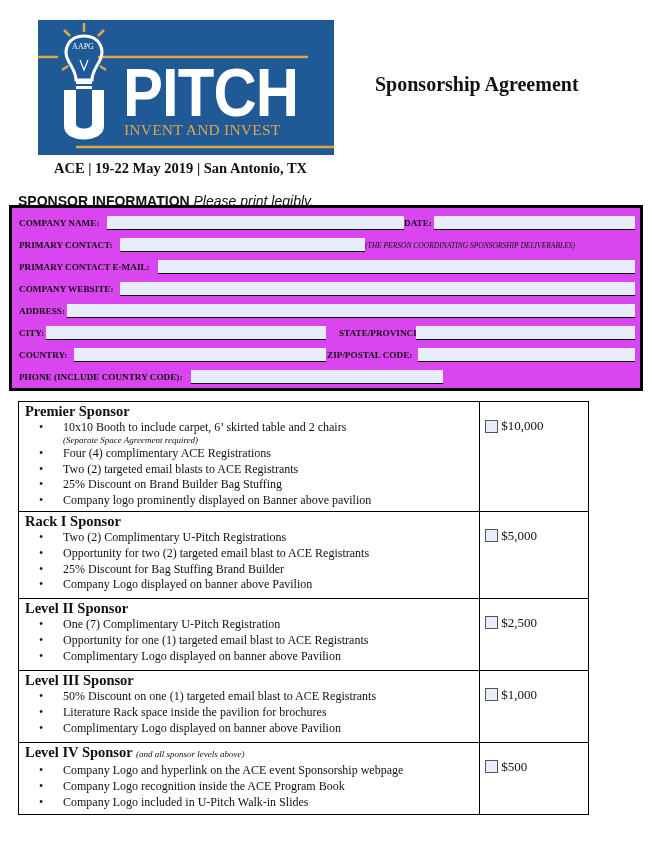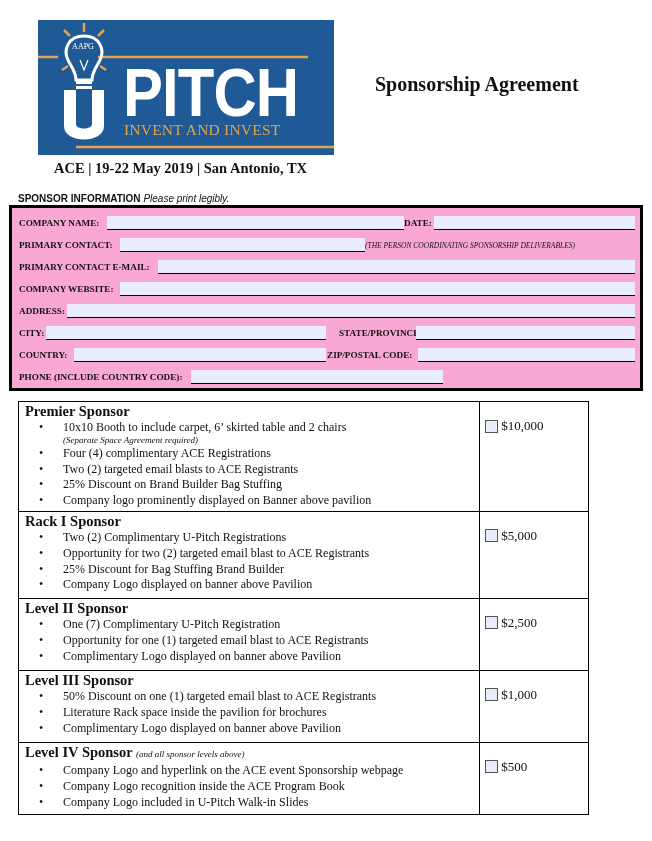--- a/index.html
+++ b/index.html
@@ -16,25 +16,25 @@
     .logo .tagline { position: absolute; left: 86px; top: 101px; color: #e0a449; font-family: "Liberation Serif", serif;
                      font-size: 15.5px; letter-spacing: 0.2px; white-space: nowrap; }
     .logo .aapg { position: absolute; left: 28px; top: 22px; width: 34px; text-align: center; color: #fff;
                   font-size: 8px; font-family: "Liberation Serif", serif; }
 
     .event-line { position: absolute; left: 54px; top: 160px; font-size: 14.5px; font-weight: bold; white-space: nowrap; }
     .doc-title { position: absolute; left: 375px; top: 73px; font-size: 20px; font-weight: bold; white-space: nowrap; }
 
     
     .info-heading { position: absolute; left: 18px; top: 193px; font-family: "Liberation Sans", sans-serif;
-                    font-size: 10px; white-space: nowrap; }
+                    font-size: 14px; white-space: nowrap; }
     .info-heading b { font-weight: bold; }
     .info-heading i { font-style: italic; }
     .info-box { position: absolute; left: 9px; top: 205px; width: 628px; height: 180px;
-                border: 3px solid #000; background: #f9a8d4; }
+                border: 3px solid #000; background: #d946ef; }
     .row { position: absolute; left: 7px; height: 14px; font-size: 9.2px; font-weight: bold; white-space: nowrap; }
     .label { position: absolute; left: 0; top: 2px; }
     .field { position: absolute; top: 0; height: 13px; background: #e9ecfb; border-bottom: 1px solid #000; }
     .note { position: absolute; font-size: 7.5px; font-style: italic; font-weight: normal; top: 3px; }
 
     
     .levels { position: absolute; left: 18px; top: 401px; width: 571px; border-collapse: collapse; }
     .levels td { border: 1.3px solid #000; vertical-align: top; padding: 0; }
     .levels td.desc { width: 464px; padding: 1px 0 2px 6px; }
     .levels td.price { width: 104px; padding: 16px 0 0 5px; }

